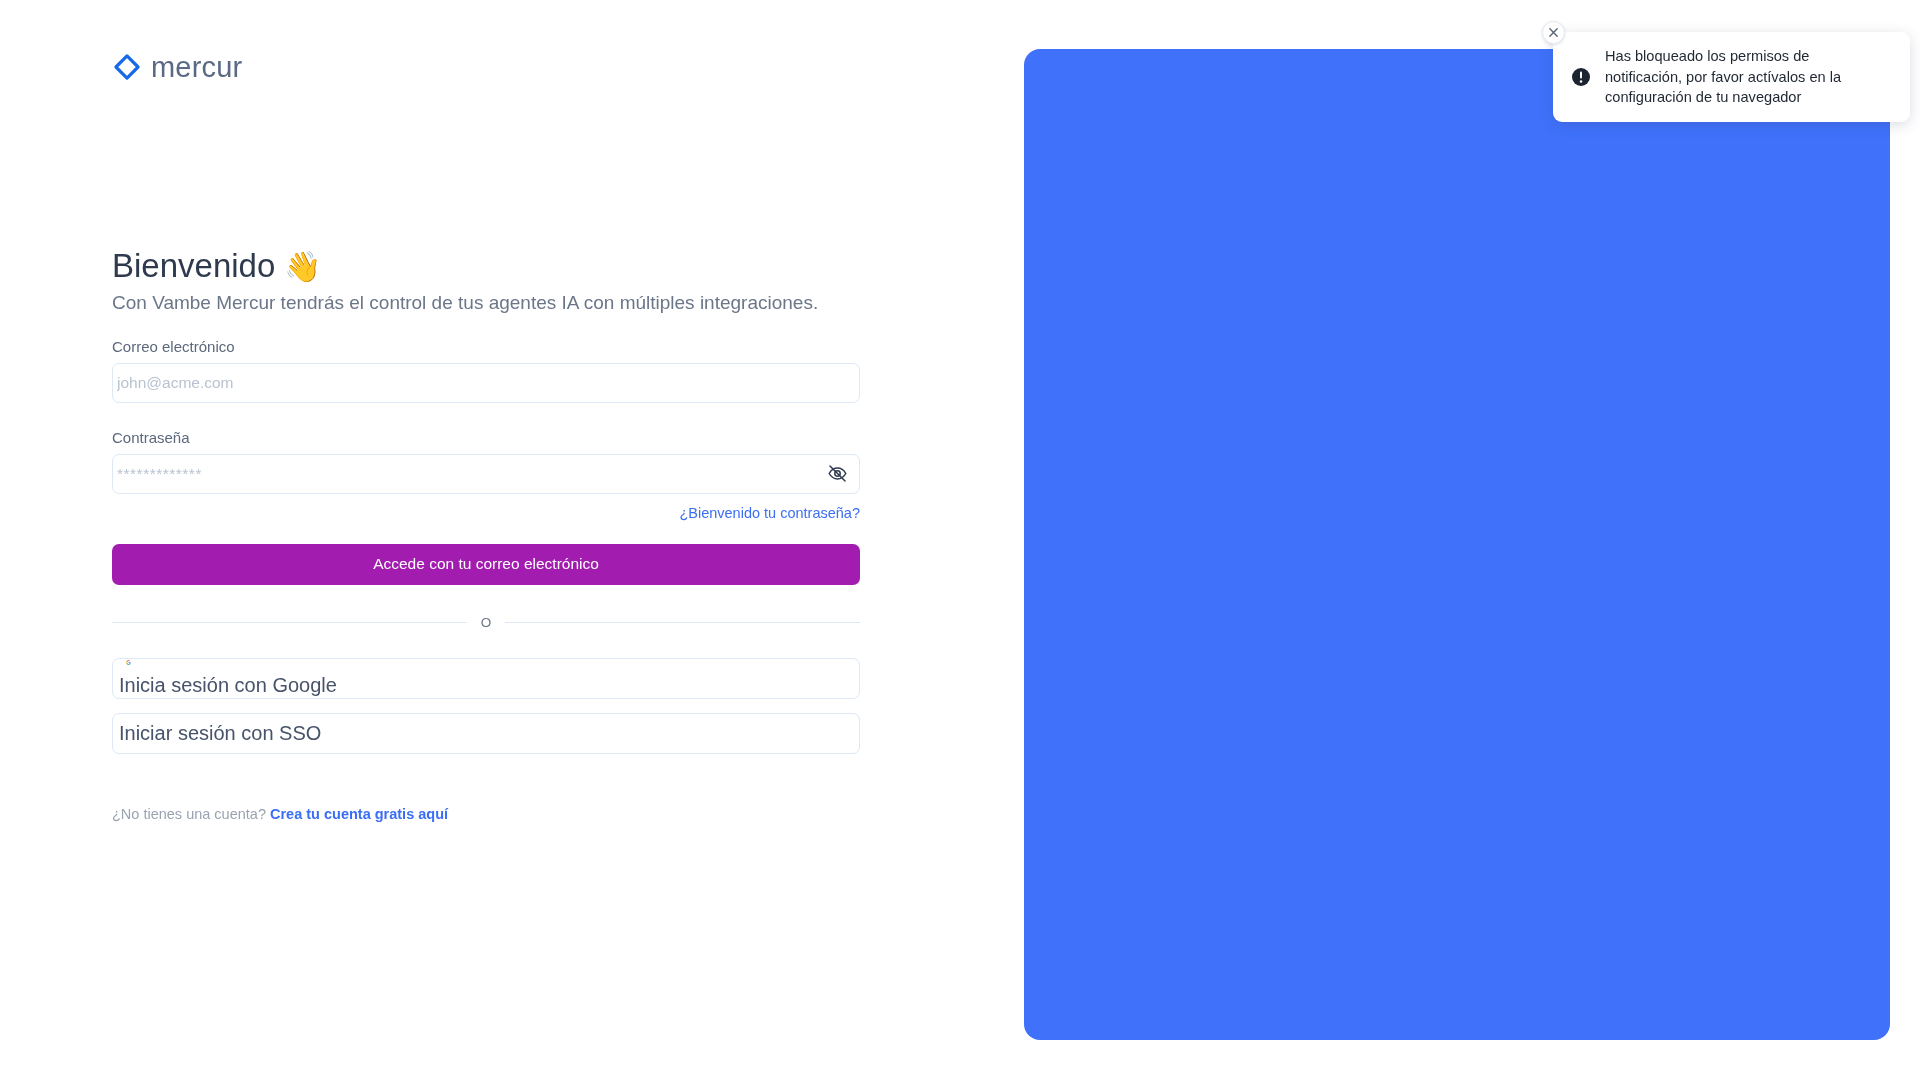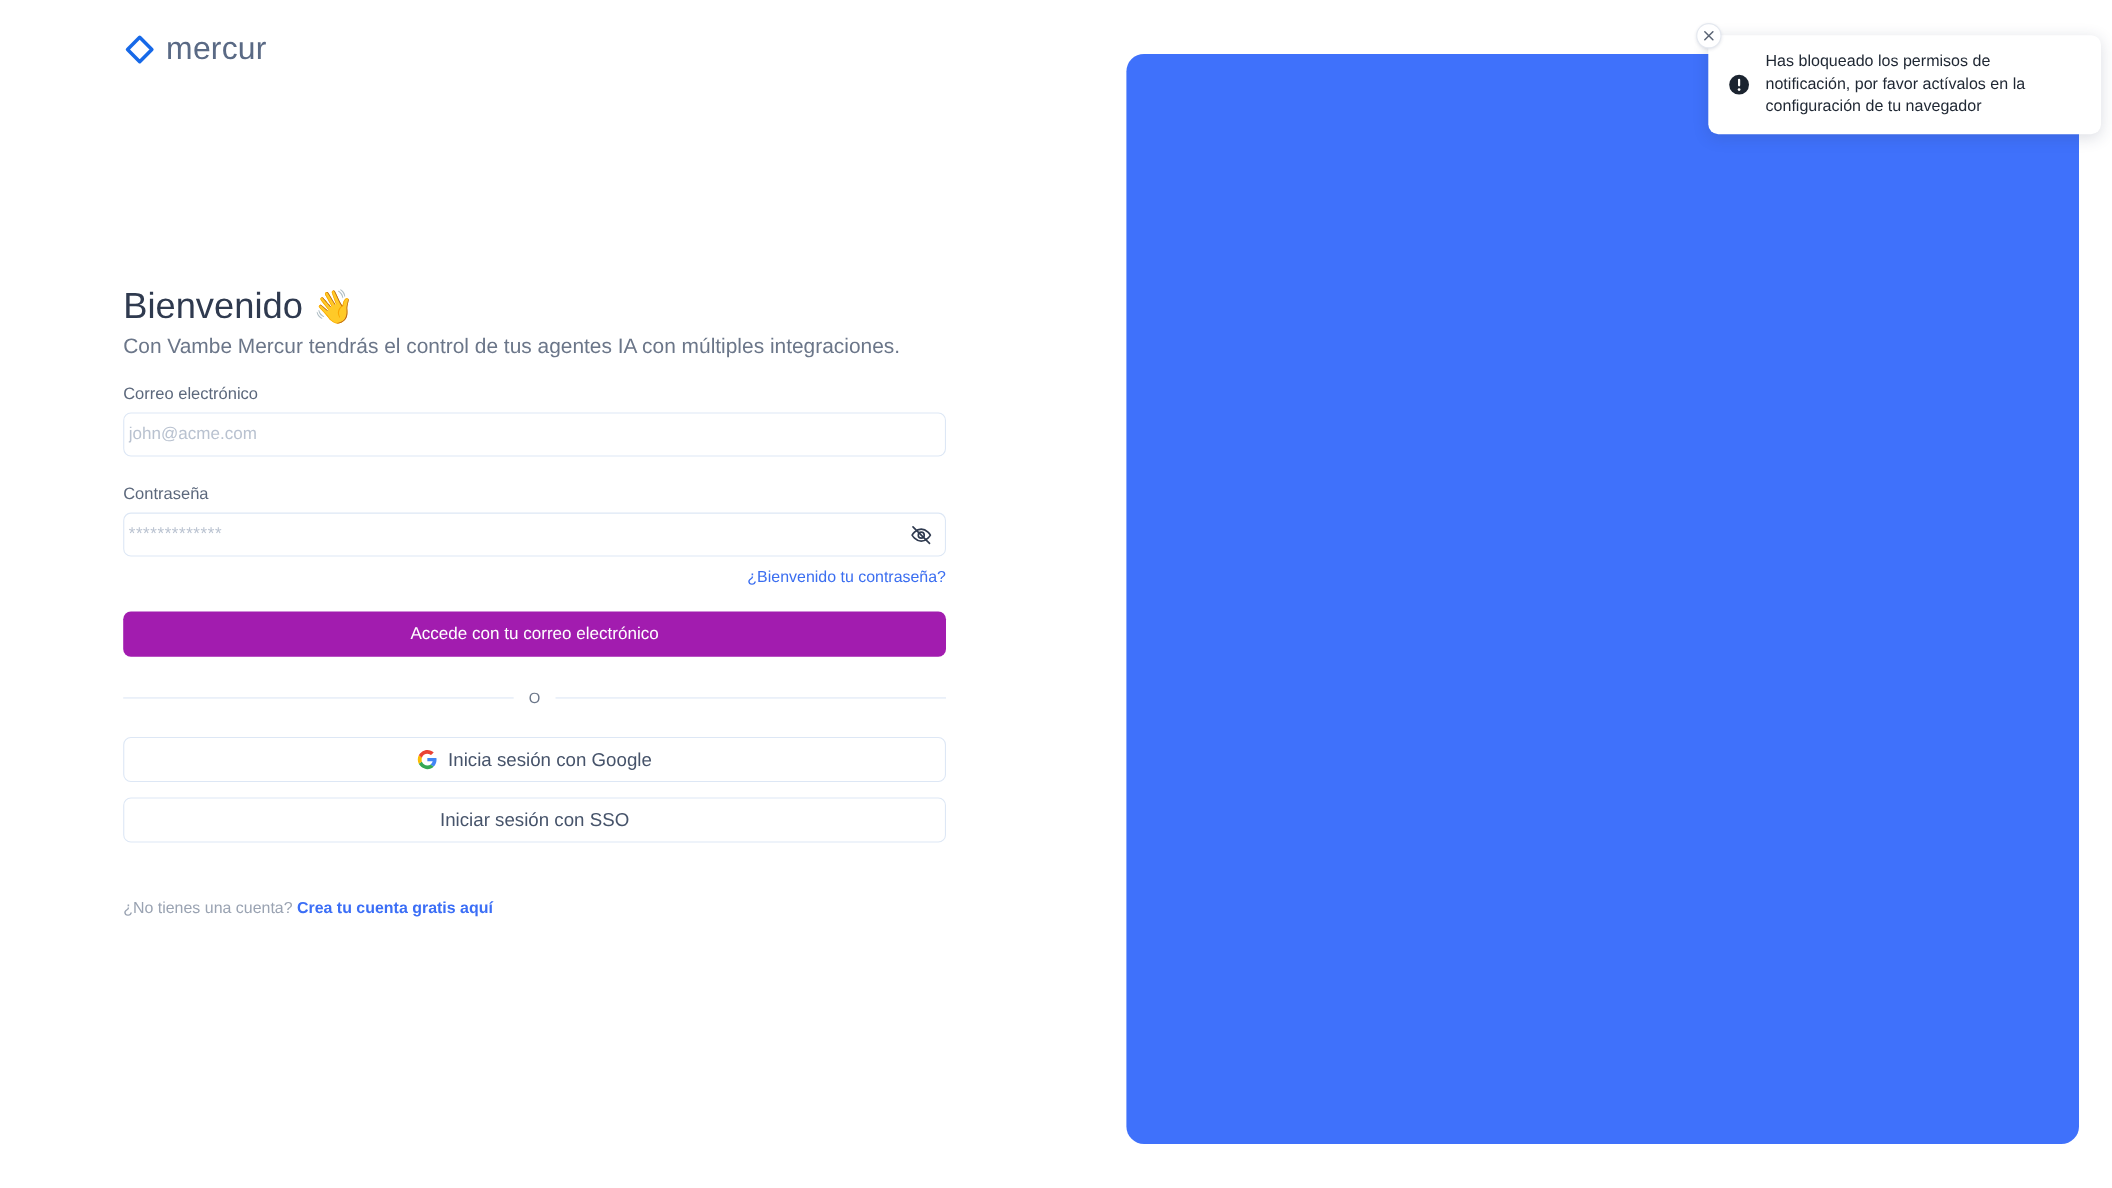--- a/index.html
+++ b/index.html
@@ -7,26 +7,26 @@
   html, body {
     margin: 0; padding: 0;
     width: 1920px; height: 1080px;
     background: #ffffff;
     font-family: "Liberation Sans", sans-serif;
     overflow: hidden;
   }
   .page { position: relative; width: 1920px; height: 1080px; background: #fff; }
 
   
-  .logo { position: absolute; left: 112px; top: 30px; display: flex; align-items: center; gap: 9px; }
+  .logo { position: absolute; left: 112px; top: 52px; display: flex; align-items: center; gap: 9px; }
   .logo-mark { width: 30px; height: 30px; display: block; }
   .logo-word { font-size: 29px; color: #5a6a85; letter-spacing: .2px; font-weight: 400; line-height: 1; }
 
   
-  .form-col { position: absolute; left: 112px; top: 258px; width: 748px; }
+  .form-col { position: absolute; left: 112px; top: 246px; width: 748px; }
 
   .headline { font-size: 33px; color: #2f3a4f; font-weight: 400; margin: 0 0 4px 0; line-height: 1.22; white-space: nowrap; }
   .headline .wave { font-size: 30px; }
   .subhead { font-size: 19px; color: #6b7689; margin: 0 0 22px 0; line-height: 1.35; }
 
   .field-label { font-size: 15px; color: #5c687c; margin-bottom: 8px; display: block; }
   .field-wrap { position: relative; margin-bottom: 26px; }
   .text-input {
     width: 100%; height: 40px;
     border: 1px solid #dde7f5; border-radius: 7px;
@@ -53,22 +53,22 @@
     cursor: pointer; display: flex; align-items: center; justify-content: center;
   }
 
   .divider { display: flex; align-items: center; gap: 14px; margin: 30px 0 28px 0; }
   .divider .line { flex: 1; height: 1px; background: #dde7f5; }
   .divider .or { font-size: 13.5px; color: #6b7689; }
 
   .btn-outline {
     width: 100%; height: 41px; margin-bottom: 14px;
     border: 1px solid #dde7f5; border-radius: 7px; background: #fff;
-    font-size: 17px; color: #46536a; font-family: "Liberation Sans", sans-serif;
-    cursor: pointer; display: flex; align-items: center; justify-content: center; gap: 9px;
+    font-size: 20px; color: #46536a; font-family: "Liberation Sans", sans-serif;
+    cursor: pointer; display: flex; align-items: flex-start; justify-content: center; gap: 9px; flex-direction: column;
   }
   .g-icon { width: 19px; height: 19px; display: block; }
 
   .signup-row { margin-top: 52px; font-size: 14.5px; color: #9aa3b2; }
   .signup-link { color: #3b6ef6; font-weight: bold; text-decoration: none; cursor: pointer; margin-left: 4px; }
 
   
   .blue-panel {
     position: absolute; left: 1024px; top: 49px;
     width: 866px; height: 991px;

